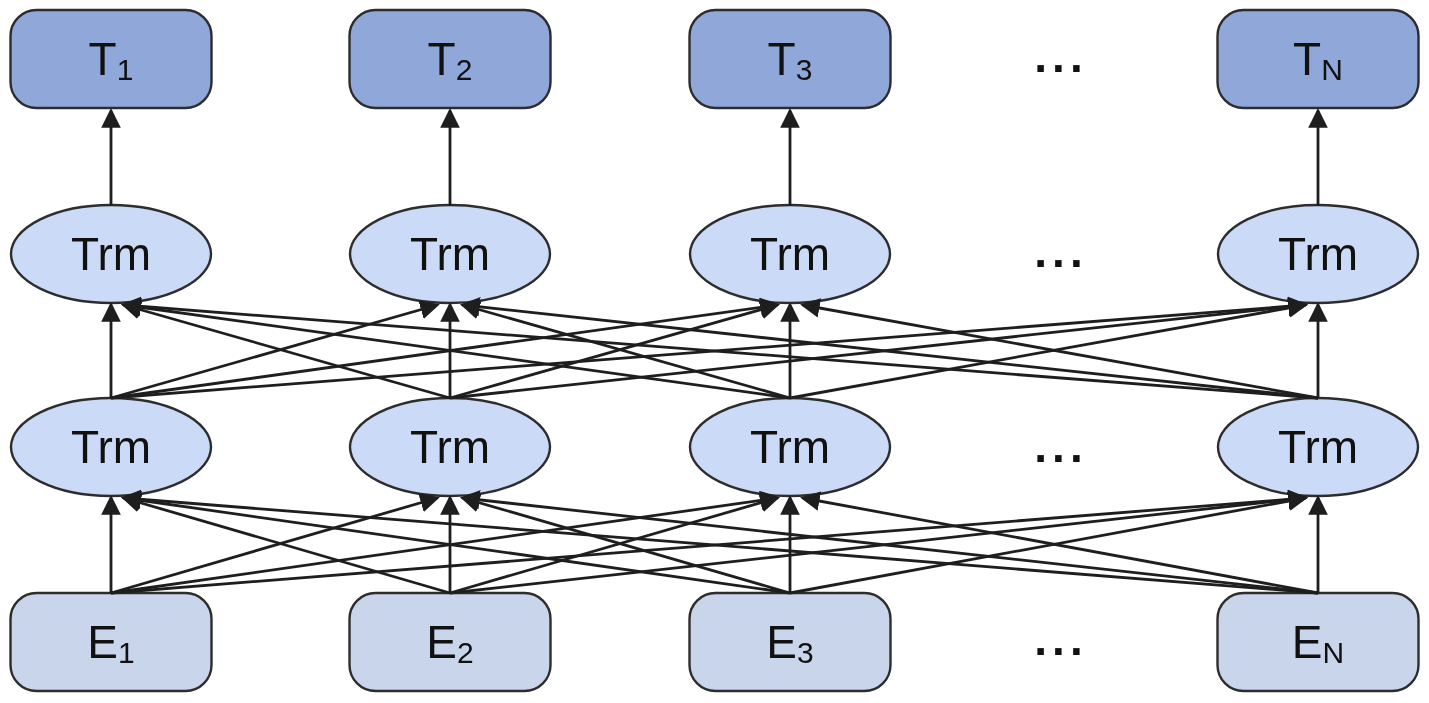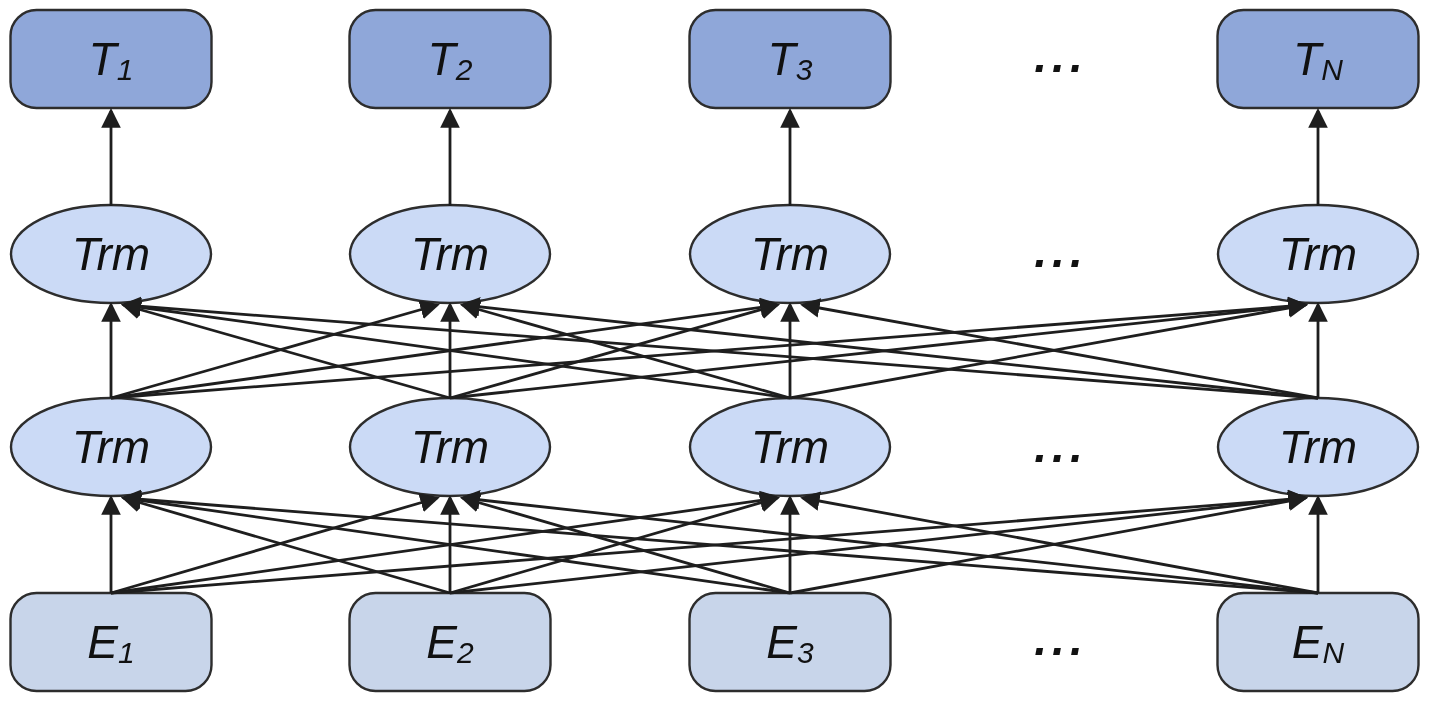--- a/index.html
+++ b/index.html
@@ -9,21 +9,20 @@
     width: 1429px;
     height: 703px;
     overflow: hidden;
     font-family: "Liberation Sans", sans-serif;
   }
   .diagram-wrap {
     position: relative;
     width: 1429px;
     height: 703px;
     background: #ffffff;
-    font-style: italic;
   }
   svg text {
     font-family: "Liberation Sans", sans-serif;
     fill: #111111;
     user-select: none;
   }
 </style>
 </head>
 <body>
 

